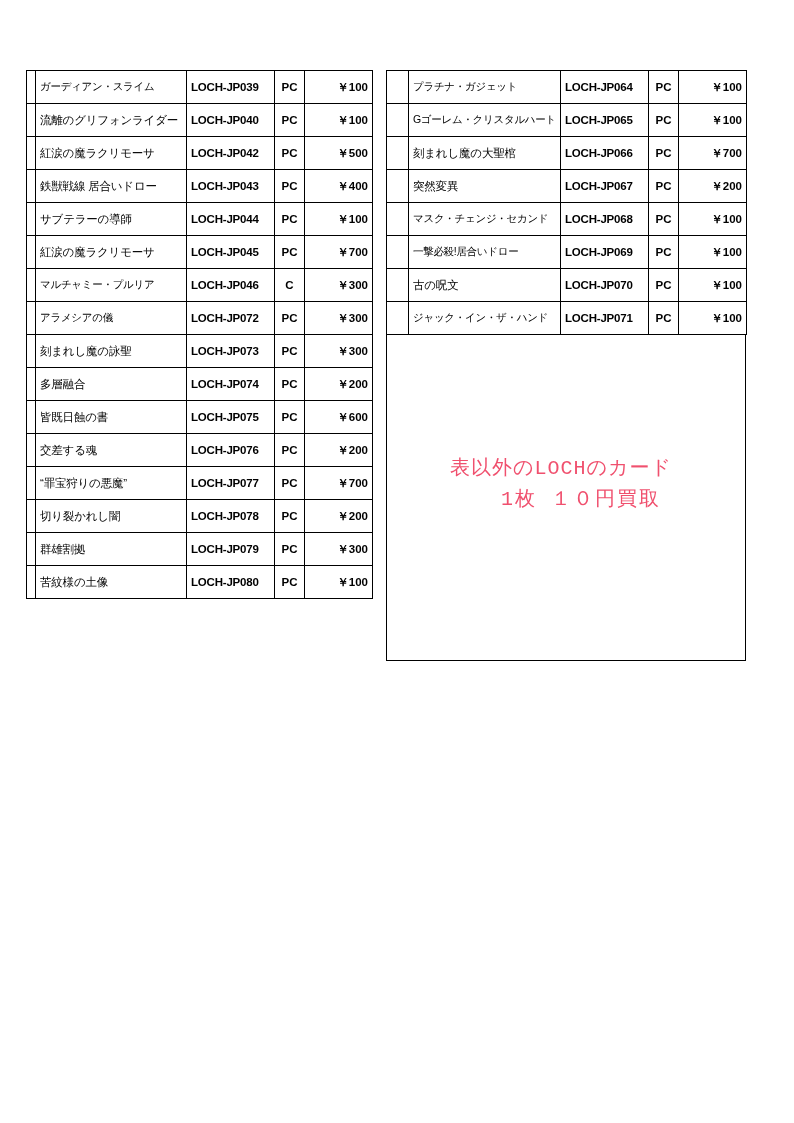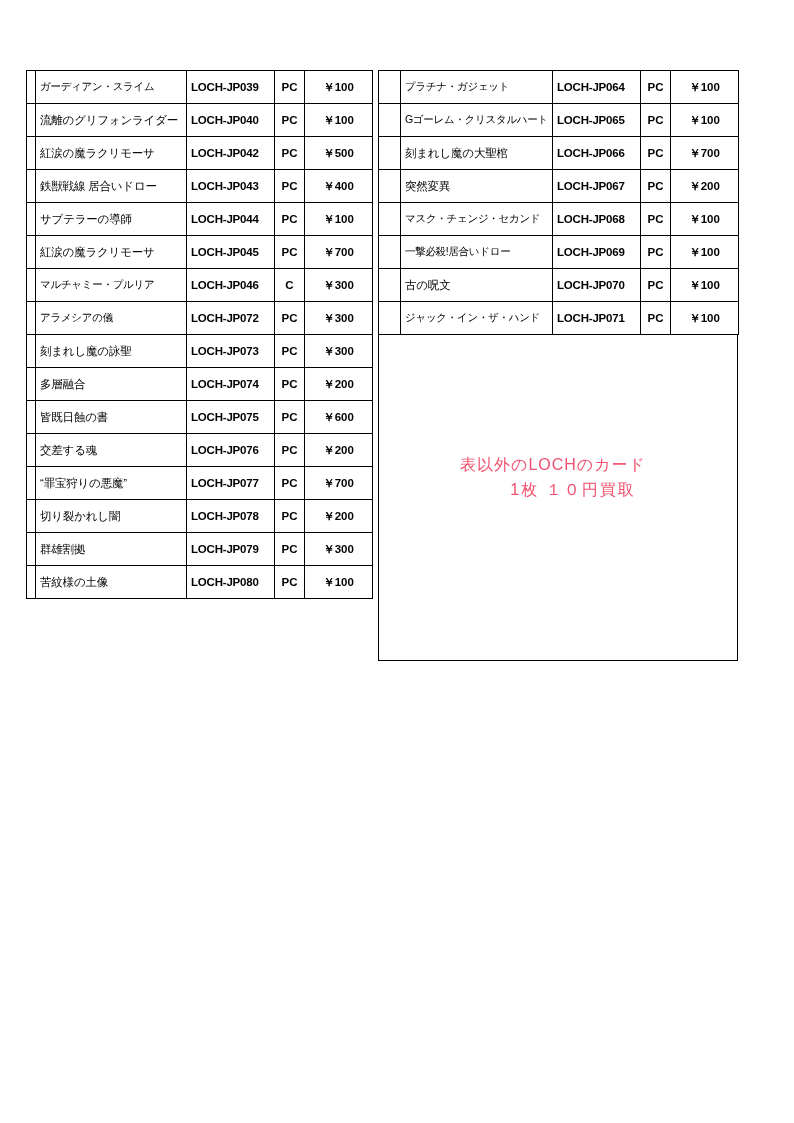--- a/index.html
+++ b/index.html
@@ -18,21 +18,21 @@
     background: #ffffff;
   }
 
   
   .tables {
     position: absolute;
     left: 26px;
     top: 70px;
     display: flex;
     align-items: flex-start;
-    gap: 5px;
+    gap: 13px;
   }
 
   table.price {
     border-collapse: collapse;
     table-layout: fixed;
   }
   table.price td {
     border: 1px solid #000000;
     height: 33px;
     padding: 0 4px;
@@ -69,43 +69,44 @@
   }
   .cell-type {
     font-size: 12px;
     font-weight: bold;
     text-align: center;
   }
   .cell-price {
     font-size: 12.5px;
     font-weight: bold;
     color: #e8111e;
-    text-align: center;
+    text-align: right;
     padding-right: 6px;
   }
   td.pad { border-top: 1px solid #000; border-bottom: 1px solid #000; }
 
   
   .note-box {
     border: 1px solid #000000;
     border-top: none;
     width: 360px;
     height: 326px;
     position: relative;
   }
   .note-inner {
     position: absolute;
     left: 0;
     right: 10px;
     top: 118px;
     text-align: center;
     color: #f0506e;
-    font-size: 16px;
+    font-size: 20px;
     line-height: 1.55;
     letter-spacing: 1px;
+    font-family: Liberation Mono, monospace;
   }
   .note-line2 {
     display: block;
     padding-left: 40px;
     letter-spacing: 2px;
   }
 </style>
 </head>
 <body>
 

